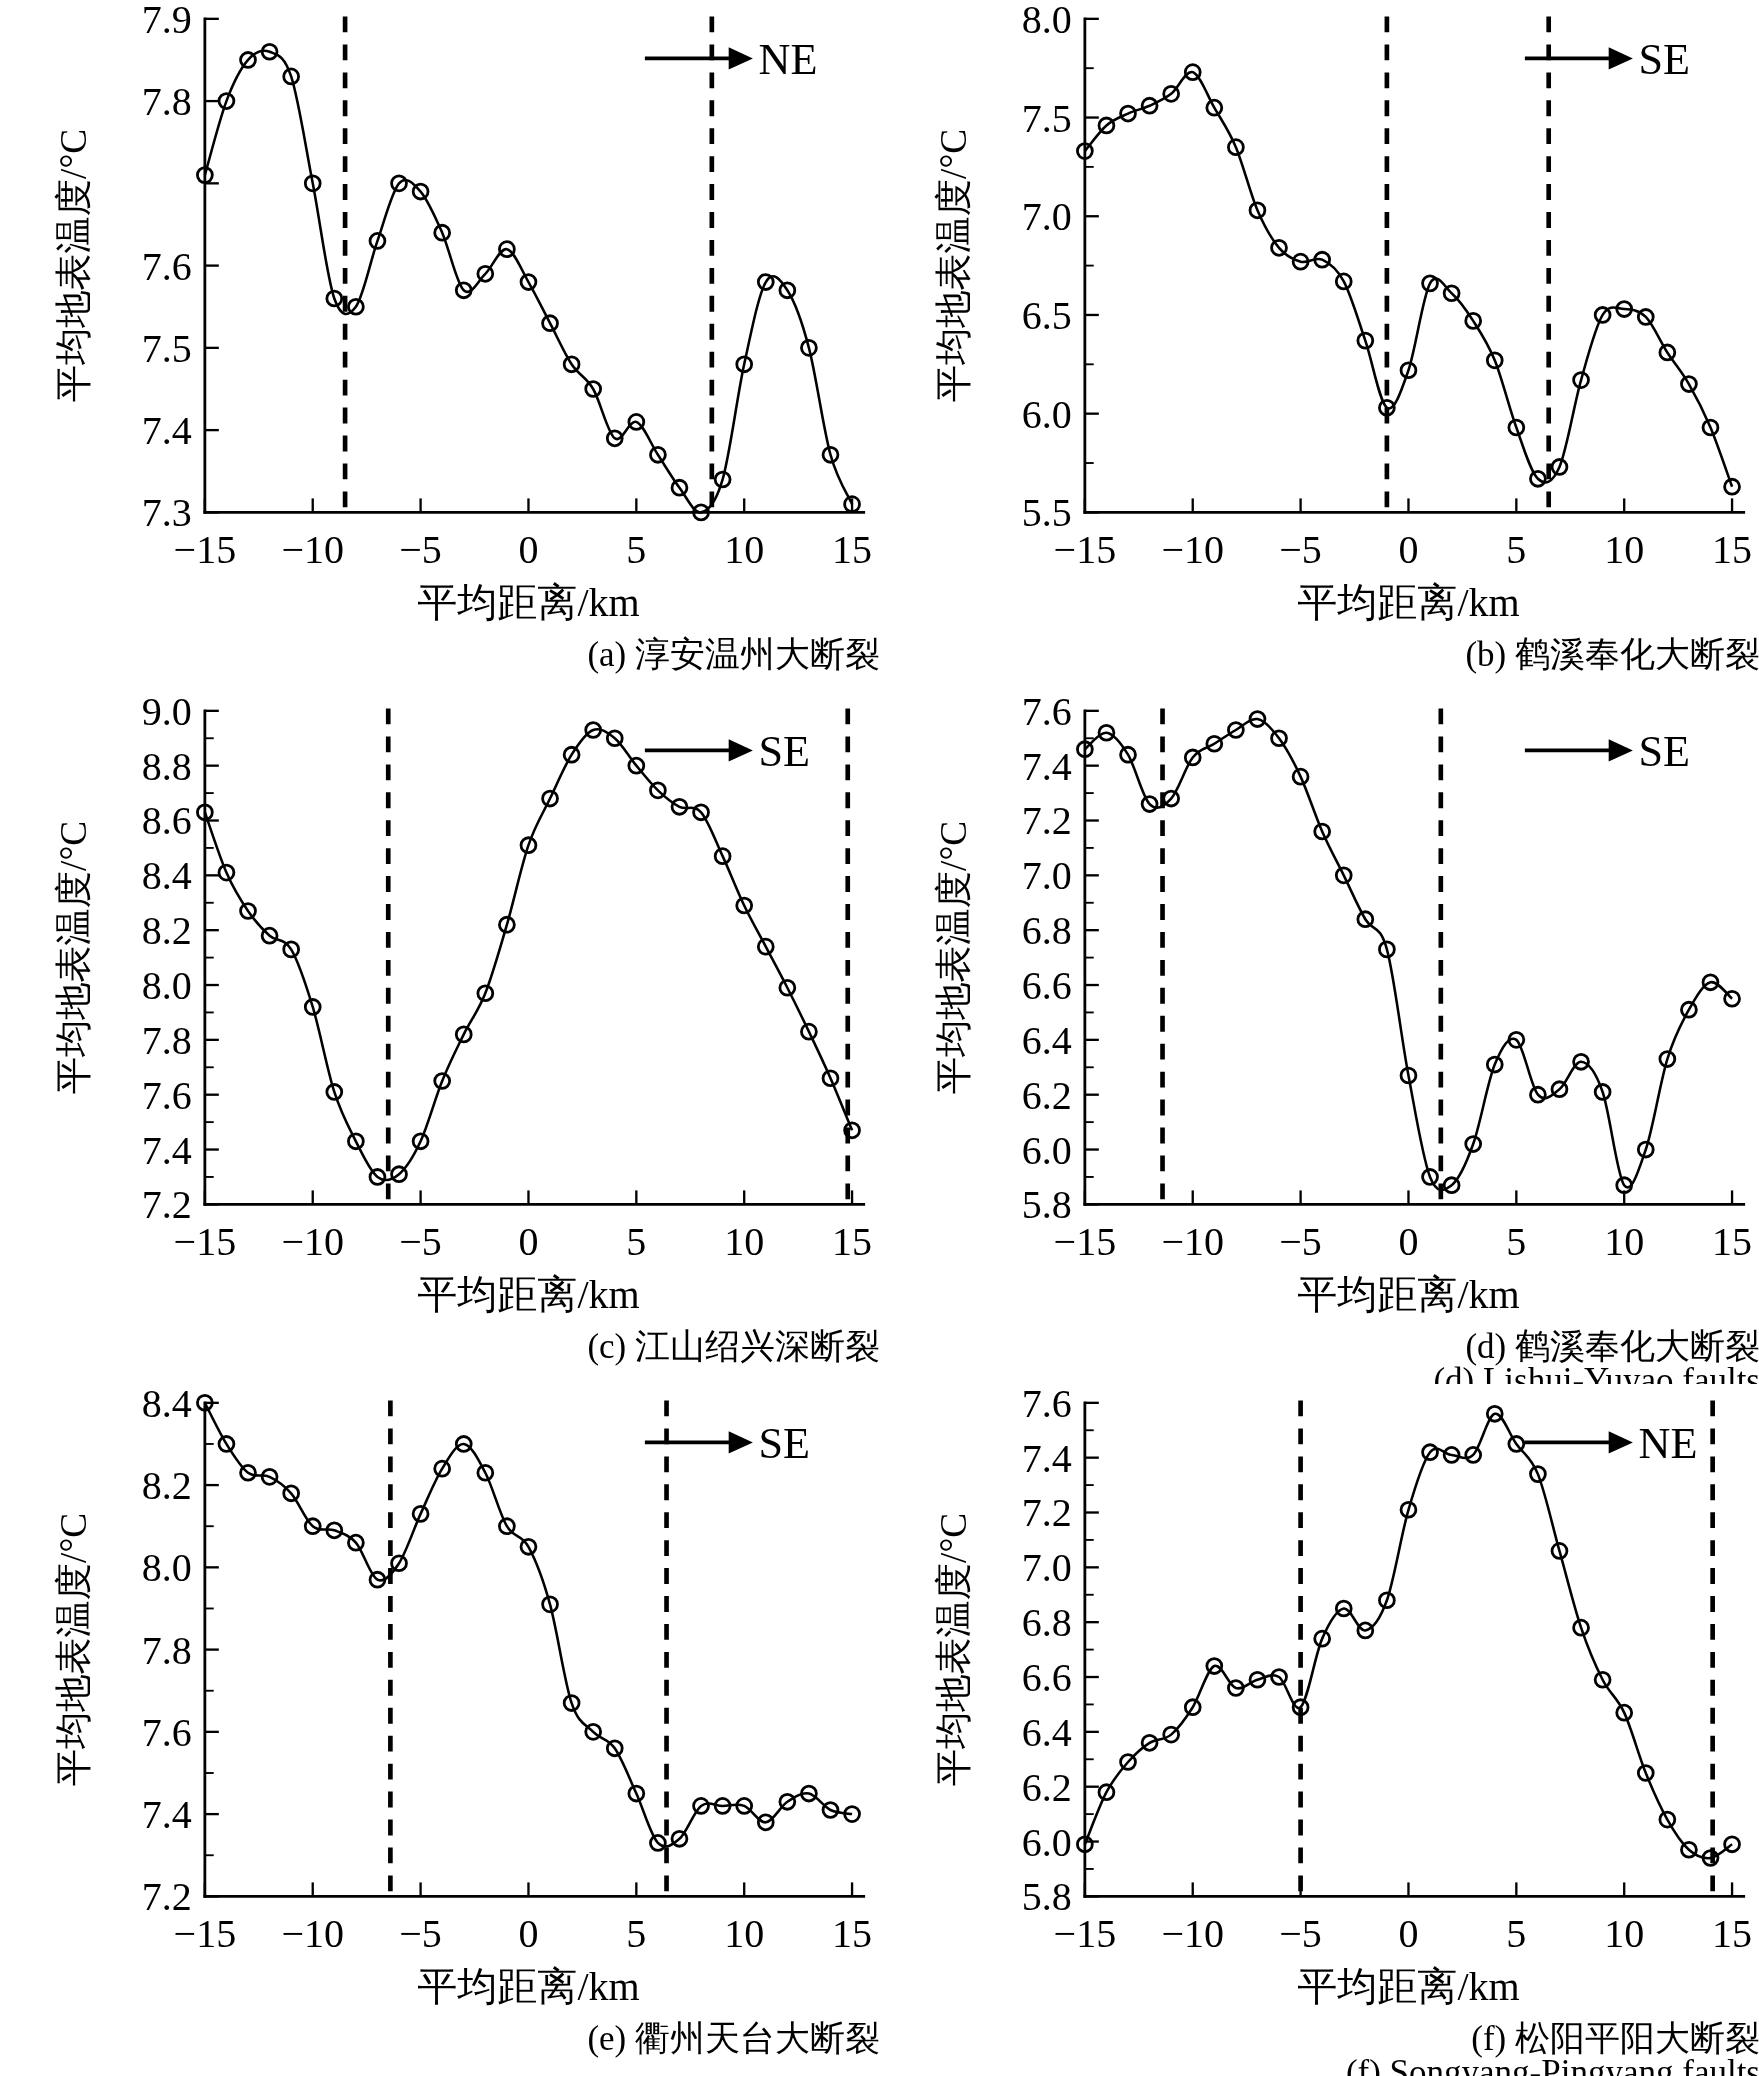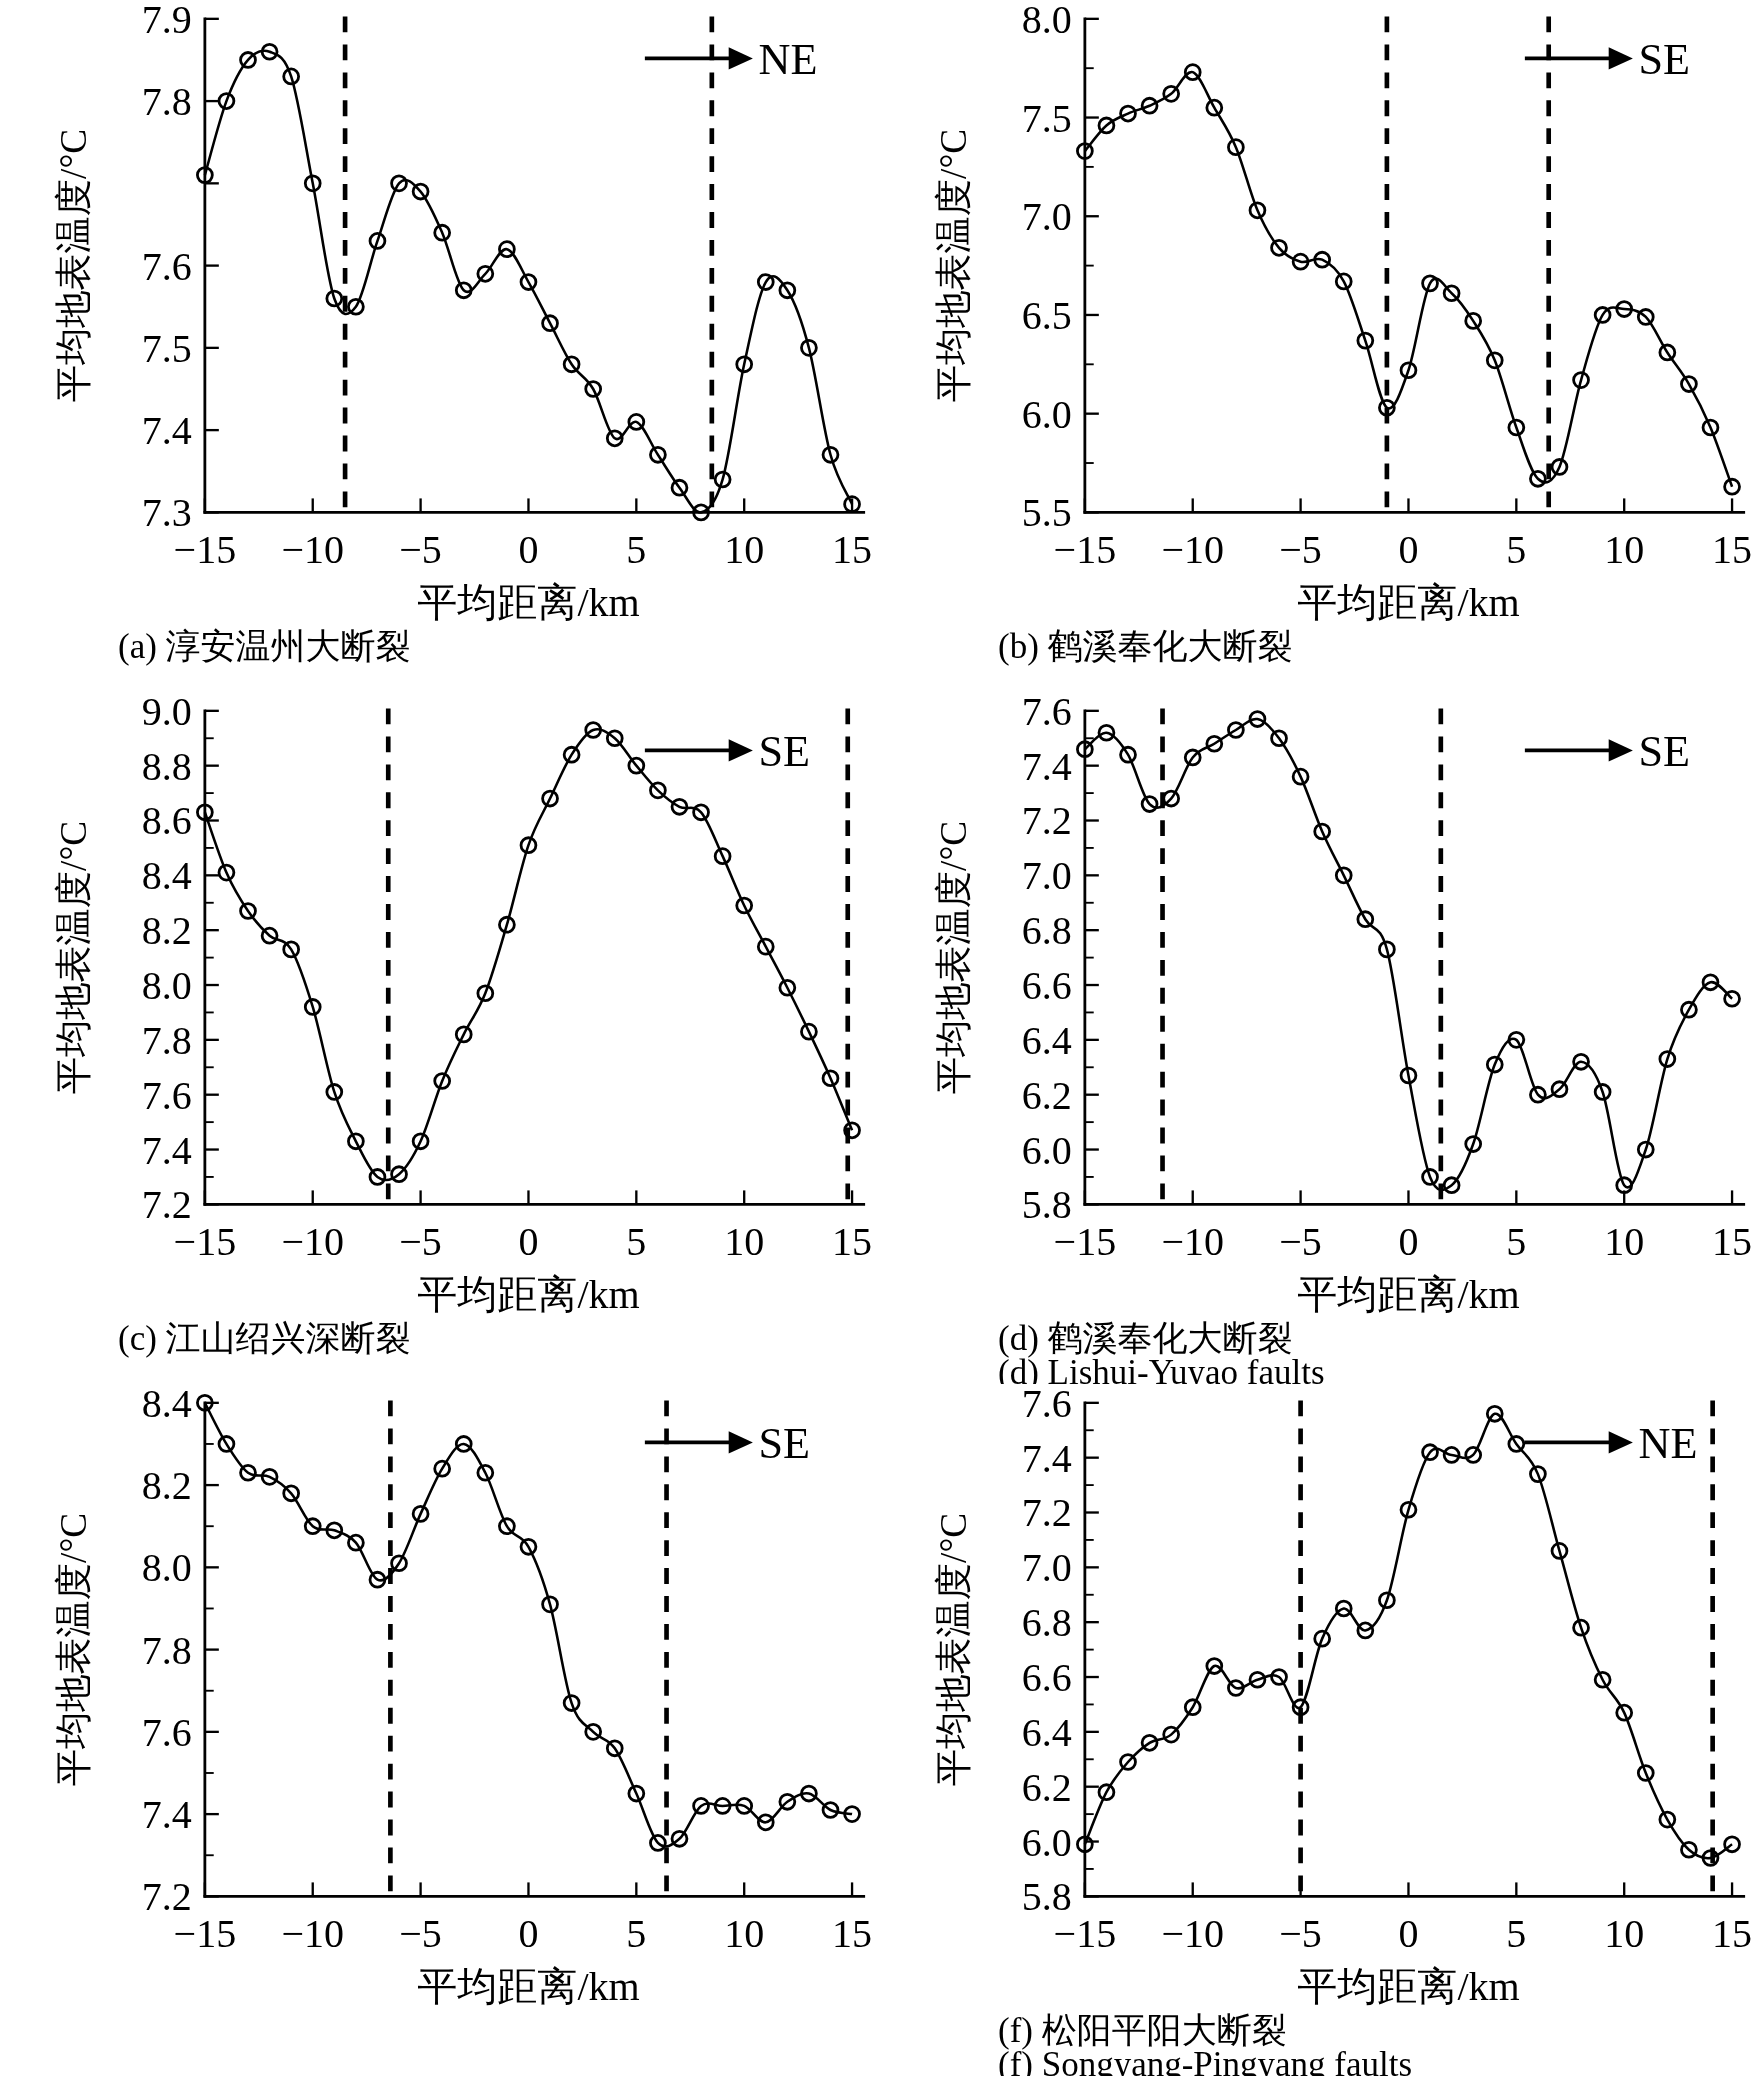--- a/index.html
+++ b/index.html
@@ -1,21 +1,21 @@
 <!DOCTYPE html>
 <html style="font-size:7.4px"><head>
 <meta charset="utf-8">
 <style>
   html,body{margin:0;padding:0;background:#ffffff;}
   body{width:1760px;height:2077px;font-family:"Liberation Serif","DejaVu Serif",serif;color:#000;}
   .figure-grid{display:grid;grid-template-columns:880px 880px;grid-auto-rows:692px;width:1664px;}
   .panel{position:relative;overflow:hidden;}
   .panel svg{display:block;}
   svg text{font-family:"Liberation Serif","DejaVu Serif",serif;fill:#000;}
-  .cap{padding-left:118px;text-align:left;margin-top:8px;}
+  .cap{padding-left:118px;text-align:right;margin-top:16px;}
   .cap div{font-size:35px;line-height:34px;white-space:nowrap;}
 </style>
 </head>
 <body>
 
 <div class="figure-grid">
 
   <section class="panel">
     <svg class="chart" width="880" height="622" viewBox="0 0 1890 1335">
         <g>
@@ -510,20 +510,21 @@
           <circle cx="1783.6666666666667" cy="914.5" r="16" fill="none" stroke="#000000" stroke-width="6"></circle>
           <circle cx="1830" cy="923.3333333333333" r="16" fill="none" stroke="#000000" stroke-width="6"></circle>
         </g>
         <g>
           <line x1="1385" y1="125" x2="1581" y2="125" stroke="#000000" stroke-width="8"></line>
           <polygon points="1617,125 1565,101 1565,149" fill="#000000"></polygon>
           <text x="1629" y="158" text-anchor="start" font-size="95">SE</text>
         </g>
       </svg>
     <div class="cap">
+      <div>(e) 衢州天台大断裂</div>
     </div>
   </section>
 
   <section class="panel">
     <svg class="chart" width="880" height="622" viewBox="0 0 1890 1335">
         <g>
           <line x1="440" y1="37" x2="440" y2="1103" stroke="#000000" stroke-width="6"></line>
           <line x1="437" y1="1100" x2="1858" y2="1100" stroke="#000000" stroke-width="6"></line>
         </g>
         <g>

